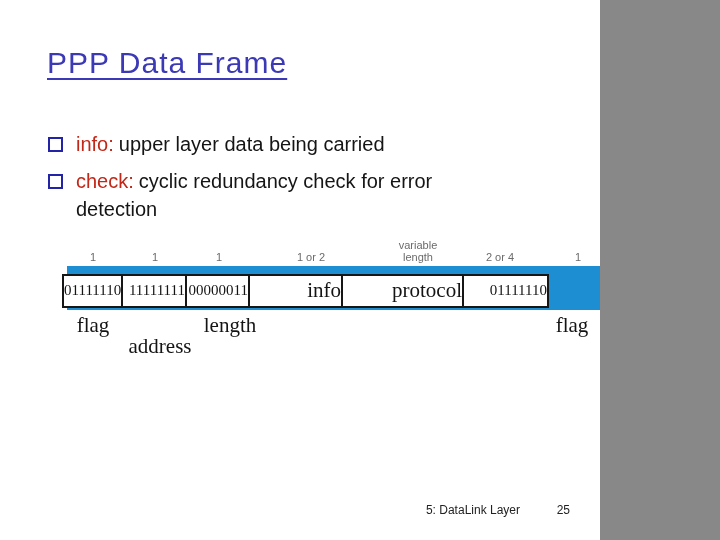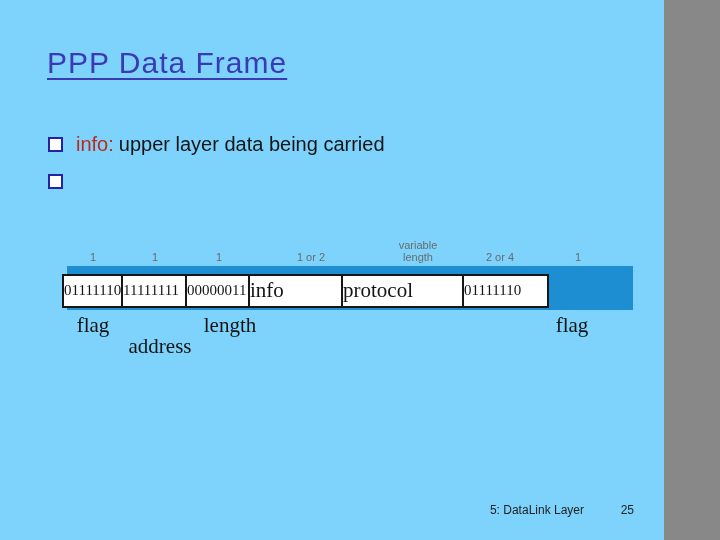--- a/index.html
+++ b/index.html
@@ -1,17 +1,17 @@
 <!DOCTYPE html>
 <html><head>
 <meta charset="utf-8">
 <style>
   html,body{margin:0;padding:0;background:#888;}
   .slide{
-    position:relative;width:664px;height:540px;background:#7dd3fc;
+    position:relative;width:600px;height:540px;background:#ffffff;
     font-family:"Liberation Sans",sans-serif;overflow:hidden;
   }
   
   .title{
     position:absolute;left:47px;top:46px;
     font-size:30px;letter-spacing:1px;color:#3b39b5;
     text-decoration:underline;text-underline-offset:5px;
     text-decoration-thickness:2px;
   }
   
@@ -26,21 +26,21 @@
   .bullet-text{margin-left:5px;}
   
   .bar{
     position:absolute;left:67px;top:266px;width:566px;height:44px;
     background:#1e8ed2;
   }
   .boxes{position:absolute;left:62px;top:274px;display:flex;}
   .fbox{
     box-sizing:border-box;height:34px;background:#ffffff;border:2px solid #161616;
     font-family:"Liberation Serif",serif;color:#141414;
-    text-align:left;line-height:29px;margin-left:-2px;
+    text-align:right;line-height:29px;margin-left:-2px;
   }
   .fbox.first{margin-left:0;}
   .bin{font-size:15px;width:61px;}
   .w2{width:66px;} .w3{width:65px;}
   .named{font-size:21px;}
   .w4{width:123px;} .w5{width:95px;} .w6{width:73px;} .w7{width:87px;font-size:15px;}
   .size-label{
     position:absolute;bottom:276px;width:120px;text-align:center;
     font-size:11px;color:#6b6b6b;line-height:1.15;
   }
@@ -66,20 +66,21 @@
 
   <div class="title">PPP Data Frame</div>
 
   <div class="bullets">
     <div class="bullet">
       <span class="bullet-square"></span>
       <span class="bullet-body"><span class="bullet-term">info:</span><span class="bullet-text">upper layer data being carried</span></span>
     </div>
     <div class="bullet">
       <span class="bullet-square"></span>
+      <span class="bullet-body"><span class="bullet-term">check:</span><span class="bullet-text">cyclic redundancy check for error detection</span></span>
     </div>
   </div>
 
   <div>
     <span class="size-label s1">1</span>
     <span class="size-label s2">1</span>
     <span class="size-label s3">1</span>
     <span class="size-label s4">1 or 2</span>
     <span class="size-label vl s5">variable length</span>
     <span class="size-label s6">2 or 4</span>

